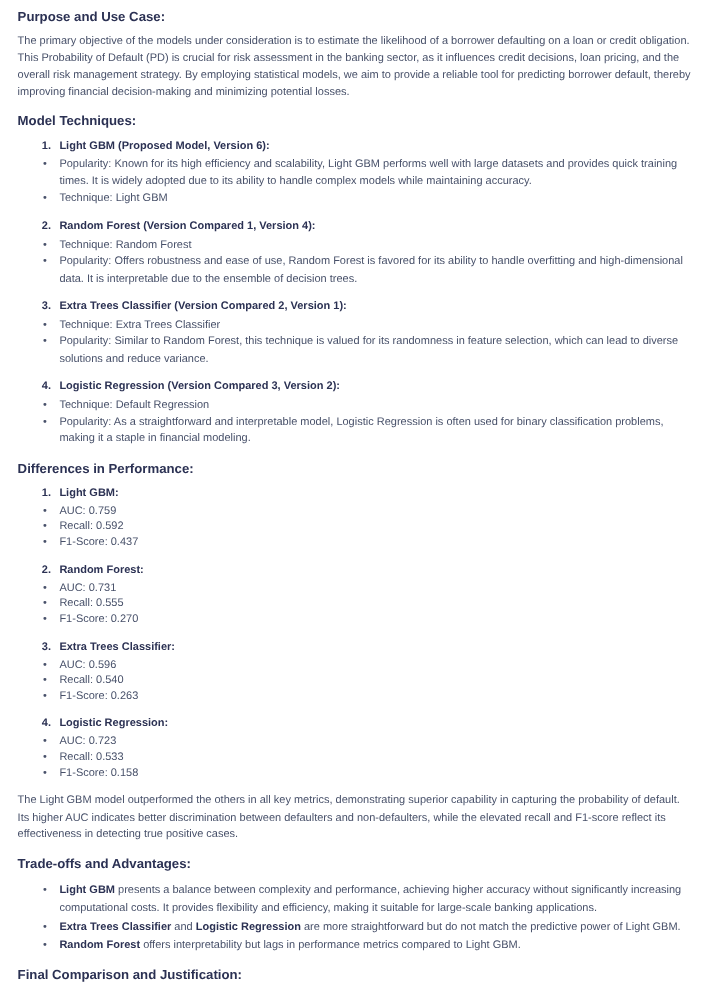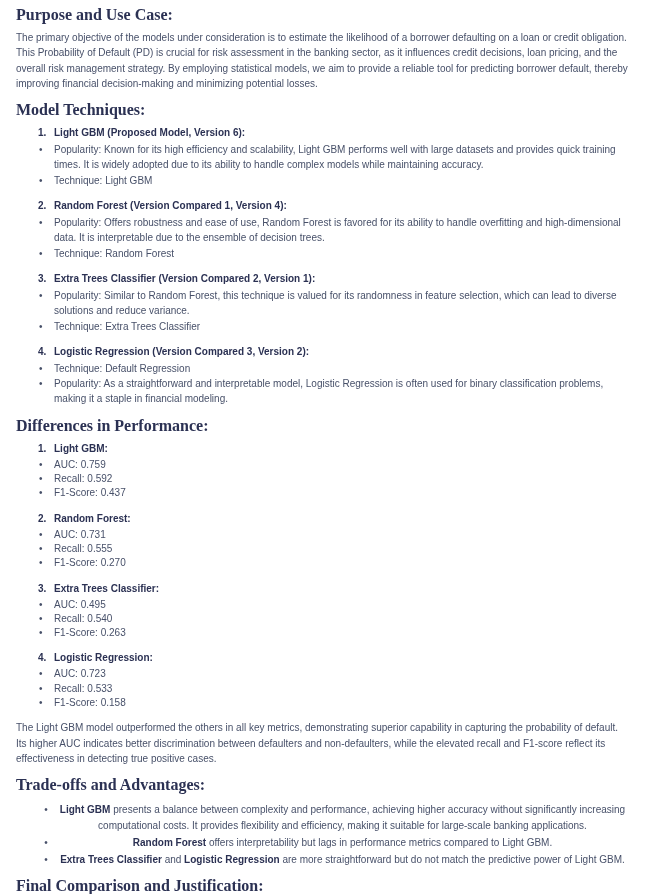--- a/index.html
+++ b/index.html
@@ -13,23 +13,22 @@
   .doc {
     width: 648px;
     box-sizing: border-box;
     padding: 8px 17px 16px 16px;
     background: #ffffff;
   }
   .h {
     font-weight: 700;
     color: #2b3153;
     margin: 12px 0 8px 0;
-    font-size: 16px;
+    font-size: 12px;
     line-height: 14px;
-    font-family: Liberation Serif, serif;
   }
   .h:first-child { margin-top: 0; }
   .para { margin: 7px 0 12px 0; }
   b, .num-row { color: #2b3153; font-weight: 700; }
   .num-item { margin: 8px 0 10px 0; }
   .num-row {
     display: flex;
     padding-left: 22px;
     margin-bottom: 2px;
     line-height: 15px;
@@ -43,21 +42,21 @@
   .perf .b-row { line-height: 14.3px; }
   .bullet {
     position: absolute;
     left: 23px;
     top: 0;
     width: 14px;
     color: #475069;
   }
   .bullet::before { content: "\2022"; }
   .t-list { margin: 10px 0 12px 0; }
-  .t-list .b-row { margin-bottom: 2px; text-align: center; }
+  .t-list .b-row { margin-bottom: 2px; }
 </style>
 </head>
 <body>
 
 <div class="doc">
 
   <div class="h">Purpose and Use Case:</div>
   <div class="para">The primary objective of the models under consideration is to estimate the likelihood of a borrower defaulting on a loan or credit obligation. This Probability of Default (PD) is crucial for risk assessment in the banking sector, as it influences credit decisions, loan pricing, and the overall risk management strategy. By employing statistical models, we aim to provide a reliable tool for predicting borrower default, thereby improving financial decision-making and minimizing potential losses.</div>
 
   <div class="h">Model Techniques:</div>
@@ -69,31 +68,31 @@
     </div>
     <div class="b-row"><span class="bullet"></span><span>Popularity: Known for its high efficiency and scalability, Light GBM performs well with large datasets and provides quick training times. It is widely adopted due to its ability to handle complex models while maintaining accuracy.</span></div>
     <div class="b-row"><span class="bullet"></span><span>Technique: Light GBM</span></div>
   </div>
 
   <div class="num-item">
     <div class="num-row">
       <span class="num">2.</span>
       <span>Random Forest (Version Compared 1, Version 4):</span>
     </div>
+    <div class="b-row"><span class="bullet"></span><span>Technique: Random Forest</span></div>
     <div class="b-row"><span class="bullet"></span><span>Popularity: Offers robustness and ease of use, Random Forest is favored for its ability to handle overfitting and high-dimensional data. It is interpretable due to the ensemble of decision trees.</span></div>
-    <div class="b-row"><span class="bullet"></span><span>Technique: Random Forest</span></div>
   </div>
 
   <div class="num-item">
     <div class="num-row">
       <span class="num">3.</span>
       <span>Extra Trees Classifier (Version Compared 2, Version 1):</span>
     </div>
+    <div class="b-row"><span class="bullet"></span><span>Technique: Extra Trees Classifier</span></div>
     <div class="b-row"><span class="bullet"></span><span>Popularity: Similar to Random Forest, this technique is valued for its randomness in feature selection, which can lead to diverse solutions and reduce variance.</span></div>
-    <div class="b-row"><span class="bullet"></span><span>Technique: Extra Trees Classifier</span></div>
   </div>
 
   <div class="num-item">
     <div class="num-row">
       <span class="num">4.</span>
       <span>Logistic Regression (Version Compared 3, Version 2):</span>
     </div>
     <div class="b-row"><span class="bullet"></span><span>Technique: Default Regression</span></div>
     <div class="b-row"><span class="bullet"></span><span>Popularity: As a straightforward and interpretable model, Logistic Regression is often used for binary classification problems, making it a staple in financial modeling.</span></div>
   </div>
@@ -118,40 +117,40 @@
     <div class="b-row"><span class="bullet"></span><span>AUC: 0.731</span></div>
     <div class="b-row"><span class="bullet"></span><span>Recall: 0.555</span></div>
     <div class="b-row"><span class="bullet"></span><span>F1-Score: 0.270</span></div>
   </div>
 
   <div class="num-item perf">
     <div class="num-row">
       <span class="num">3.</span>
       <span>Extra Trees Classifier:</span>
     </div>
-    <div class="b-row"><span class="bullet"></span><span>AUC: 0.495</span></div>
+    <div class="b-row"><span class="bullet"></span><span>AUC: 0.596</span></div>
     <div class="b-row"><span class="bullet"></span><span>Recall: 0.540</span></div>
     <div class="b-row"><span class="bullet"></span><span>F1-Score: 0.263</span></div>
   </div>
 
   <div class="num-item perf">
     <div class="num-row">
       <span class="num">4.</span>
       <span>Logistic Regression:</span>
     </div>
     <div class="b-row"><span class="bullet"></span><span>AUC: 0.723</span></div>
     <div class="b-row"><span class="bullet"></span><span>Recall: 0.533</span></div>
     <div class="b-row"><span class="bullet"></span><span>F1-Score: 0.158</span></div>
   </div>
 
   <div class="para">The Light GBM model outperformed the others in all key metrics, demonstrating superior capability in capturing the probability of default. Its higher AUC indicates better discrimination between defaulters and non-defaulters, while the elevated recall and F1-score reflect its effectiveness in detecting true positive cases.</div>
 
   <div class="h">Trade-offs and Advantages:</div>
 
   <div class="t-list">
     <div class="b-row"><span class="bullet"></span><b>Light GBM</b><span> presents a balance between complexity and performance, achieving higher accuracy without significantly increasing computational costs. It provides flexibility and efficiency, making it suitable for large-scale banking applications.</span></div>
+    <div class="b-row"><span class="bullet"></span><b>Extra Trees Classifier</b><span> and </span><b>Logistic Regression</b><span> are more straightforward but do not match the predictive power of Light GBM.</span></div>
     <div class="b-row"><span class="bullet"></span><b>Random Forest</b><span> offers interpretability but lags in performance metrics compared to Light GBM.</span></div>
-    <div class="b-row"><span class="bullet"></span><b>Extra Trees Classifier</b><span> and </span><b>Logistic Regression</b><span> are more straightforward but do not match the predictive power of Light GBM.</span></div>
   </div>
 
   <div class="h">Final Comparison and Justification:</div>
 
 </div>
 
 </body></html>

